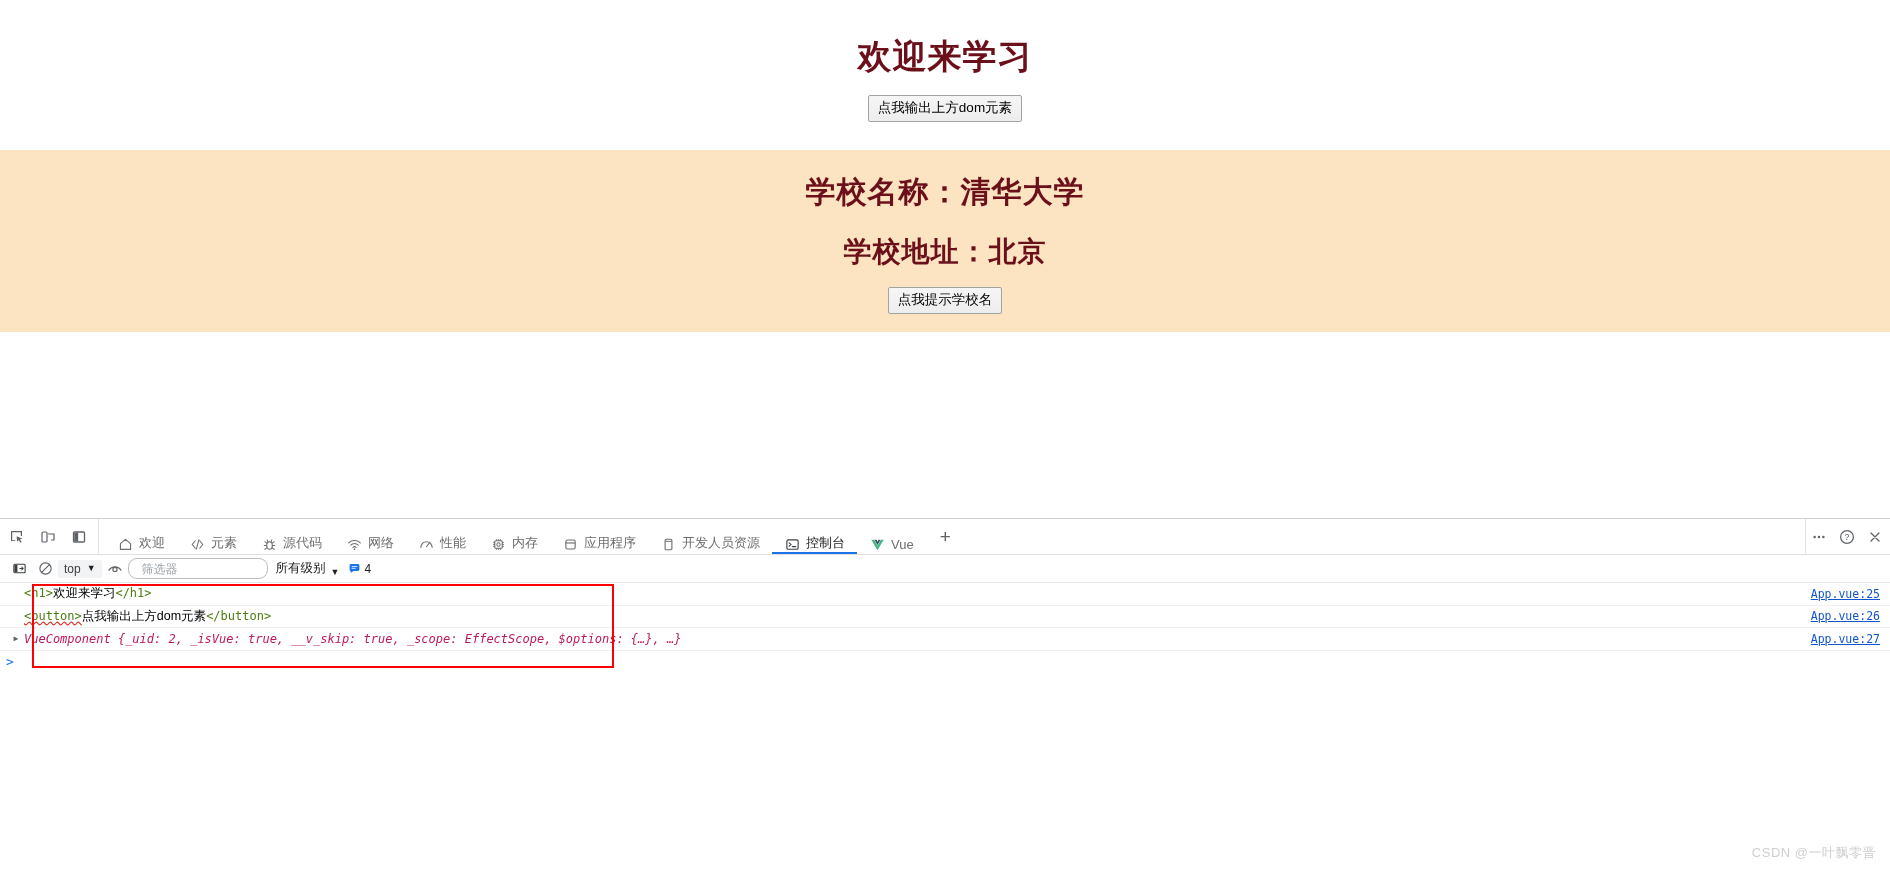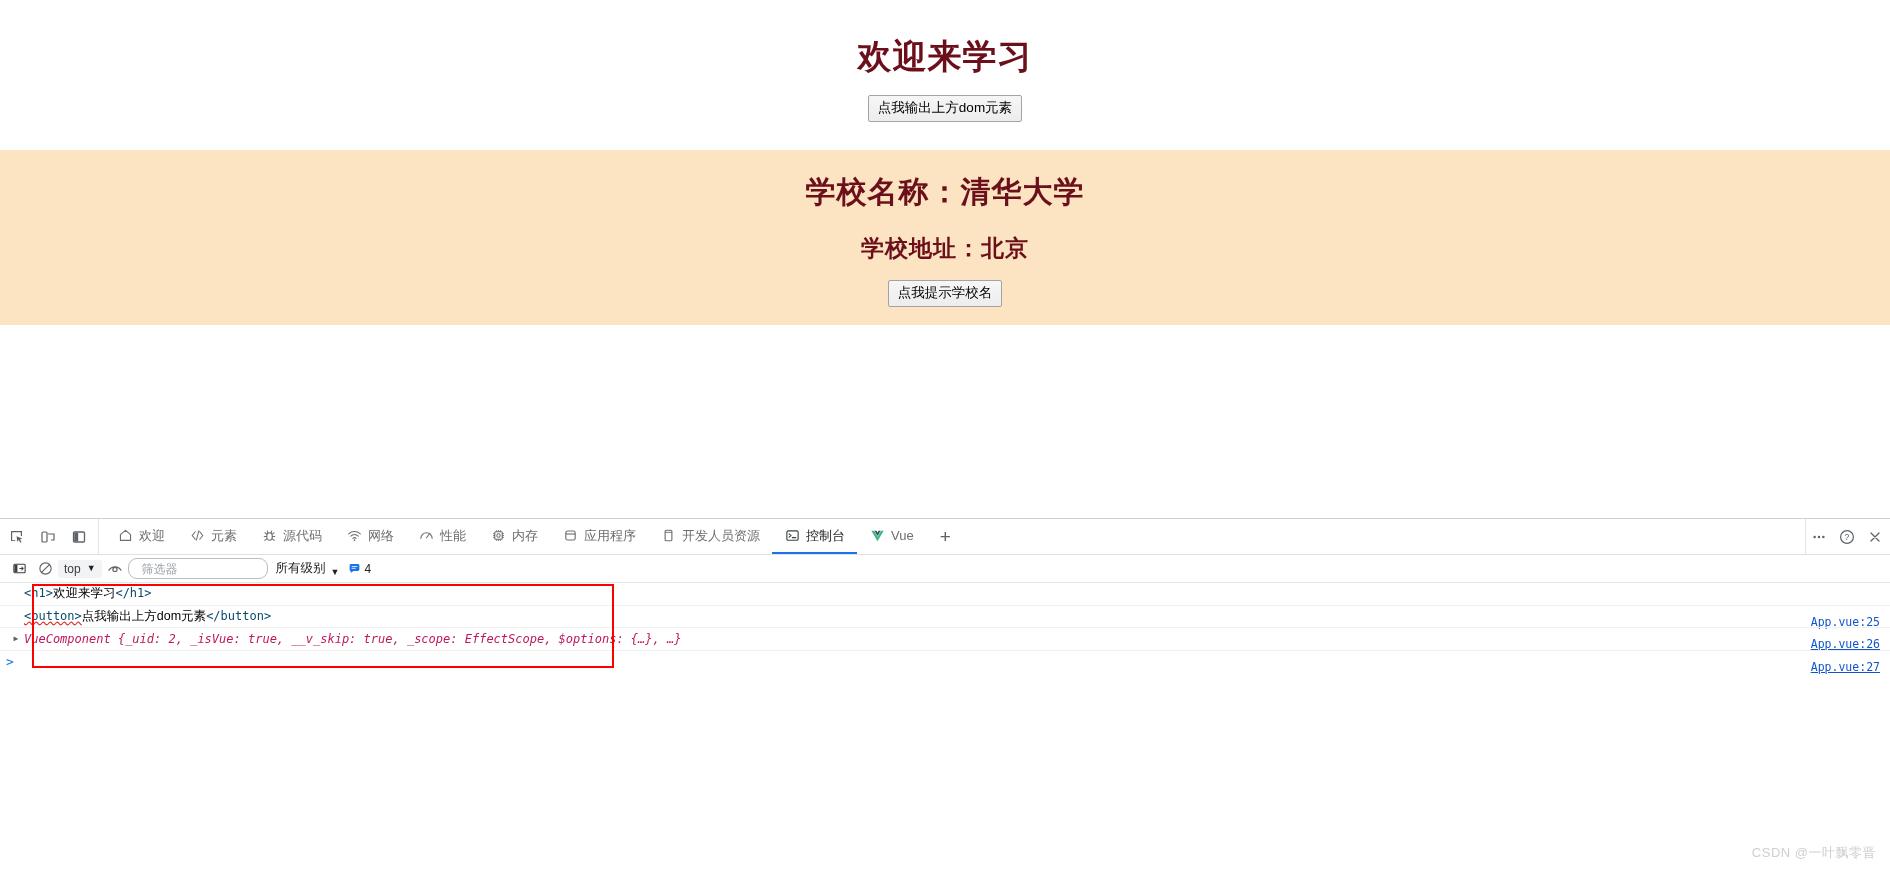--- a/index.html
+++ b/index.html
@@ -59,21 +59,21 @@
     font-size: 30px;
     font-weight: bold;
     color: #6b0f1a;
     line-height: 1.35;
     letter-spacing: 1px;
   }
   .school-addr {
     margin: 0;
     padding-top: 12px;
     text-align: center;
-    font-size: 23px;
+    font-size: 28px;
     font-weight: bold;
     color: #6b0f1a;
     line-height: 1.35;
     letter-spacing: 1px;
   }
   .school-btn-row {
     text-align: center;
     padding-top: 16px;
   }
 
@@ -115,21 +115,21 @@
     border-radius: 3px;
     cursor: default;
   }
   .dt-tabs {
     display: flex;
     align-items: stretch;
     padding-left: 6px;
   }
   .dt-tab {
     display: flex;
-    align-items: center;
+    align-items: flex-end;
     gap: 6px;
     padding: 0 12px;
     font-size: 13px;
     color: #6e6e6e;
     white-space: nowrap;
     cursor: default;
     border-bottom: 2px solid transparent;
     box-sizing: border-box;
   }
   .dt-tab.active {
@@ -241,23 +241,22 @@
   .src-link {
     position: absolute;
     right: 10px;
     top: 50%;
     transform: translateY(-50%);
     color: #1155cc;
     text-decoration: underline;
     font-family: "DejaVu Sans Mono", monospace;
     font-size: 11.5px;
     cursor: default;
-    margin-top: 28px;
-  }
-  .tag { color: #0c4a6e; text-align: right; }
+  }
+  .tag { color: #4d7c0f; text-align: right; }
   .tag-underline { text-decoration: underline wavy #d93025; text-decoration-skip-ink: none; }
   .txt { color: #000000; font-family: "Liberation Sans", sans-serif; font-size: 12.5px; }
   .obj-italic {
     font-style: italic;
     color: #be185d;
     font-family: "DejaVu Sans Mono", monospace;
   }
 
   .red-box {
     position: absolute;

